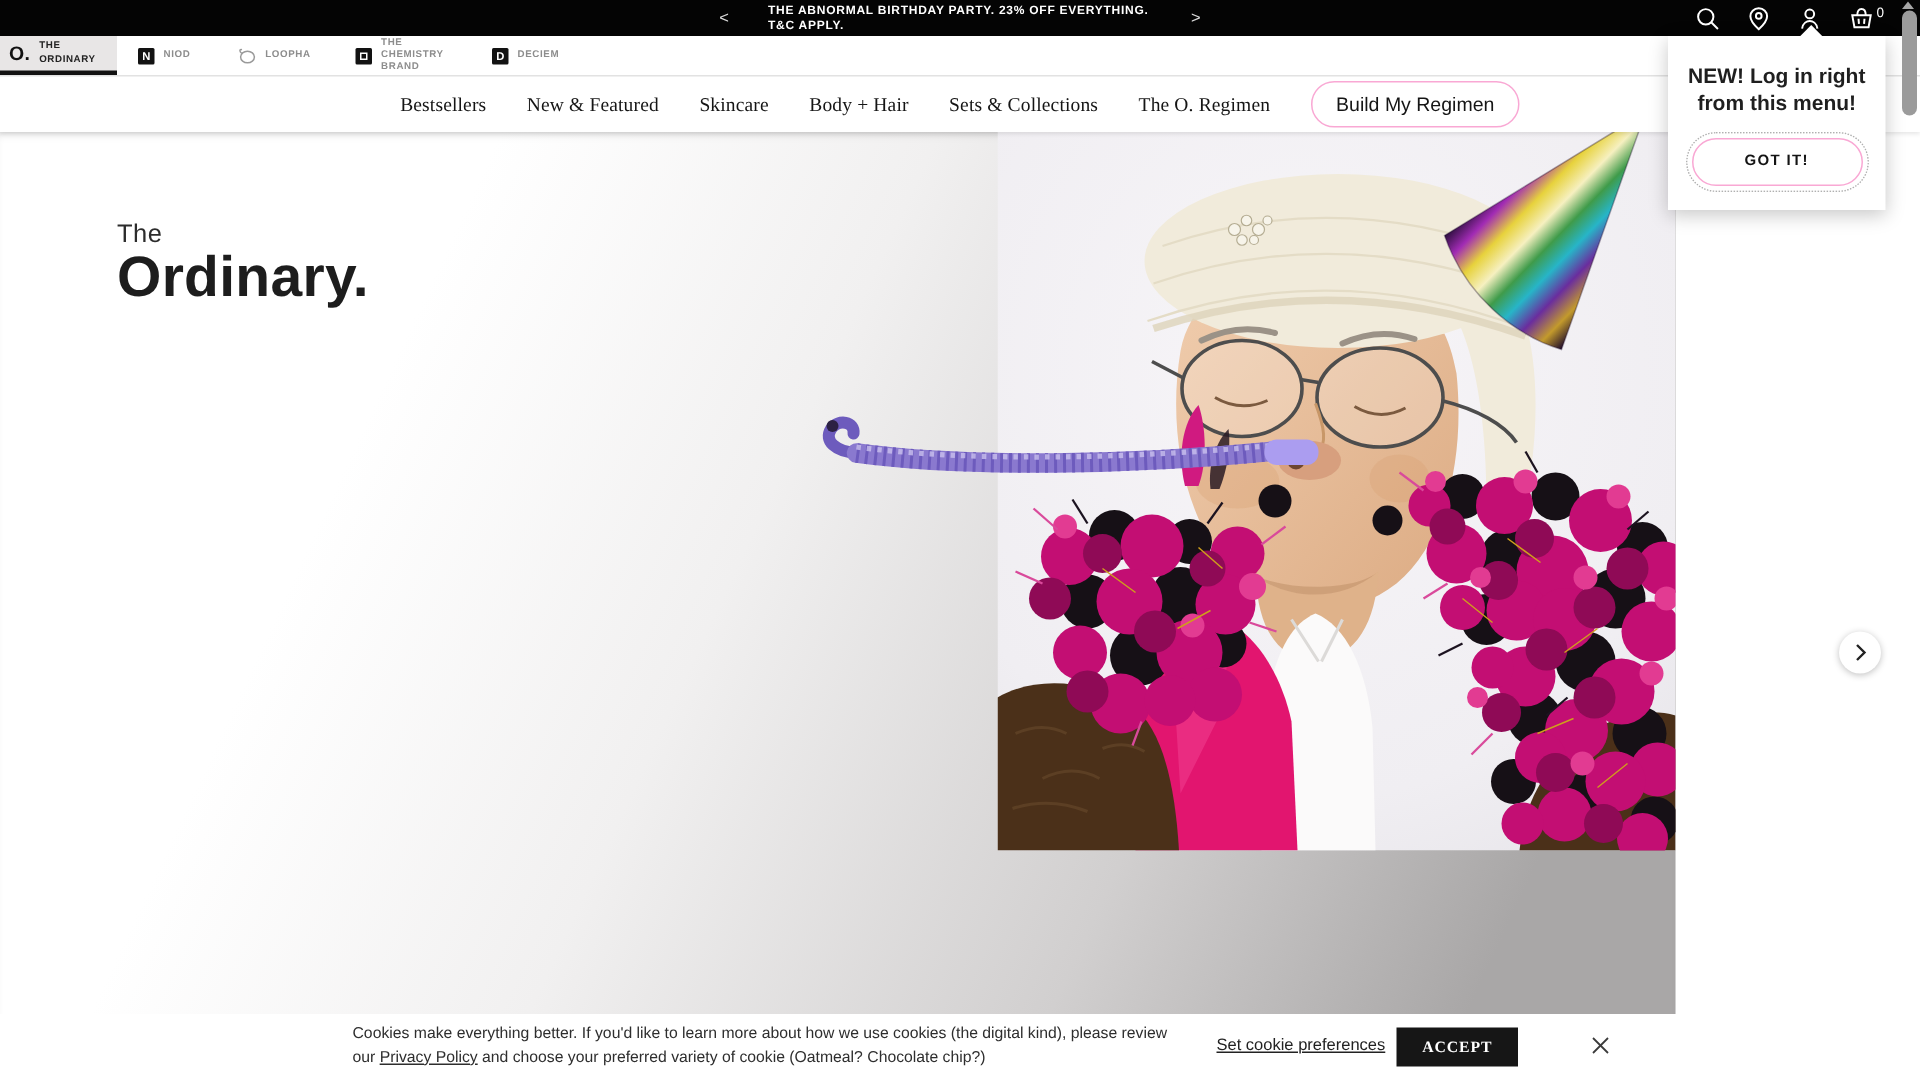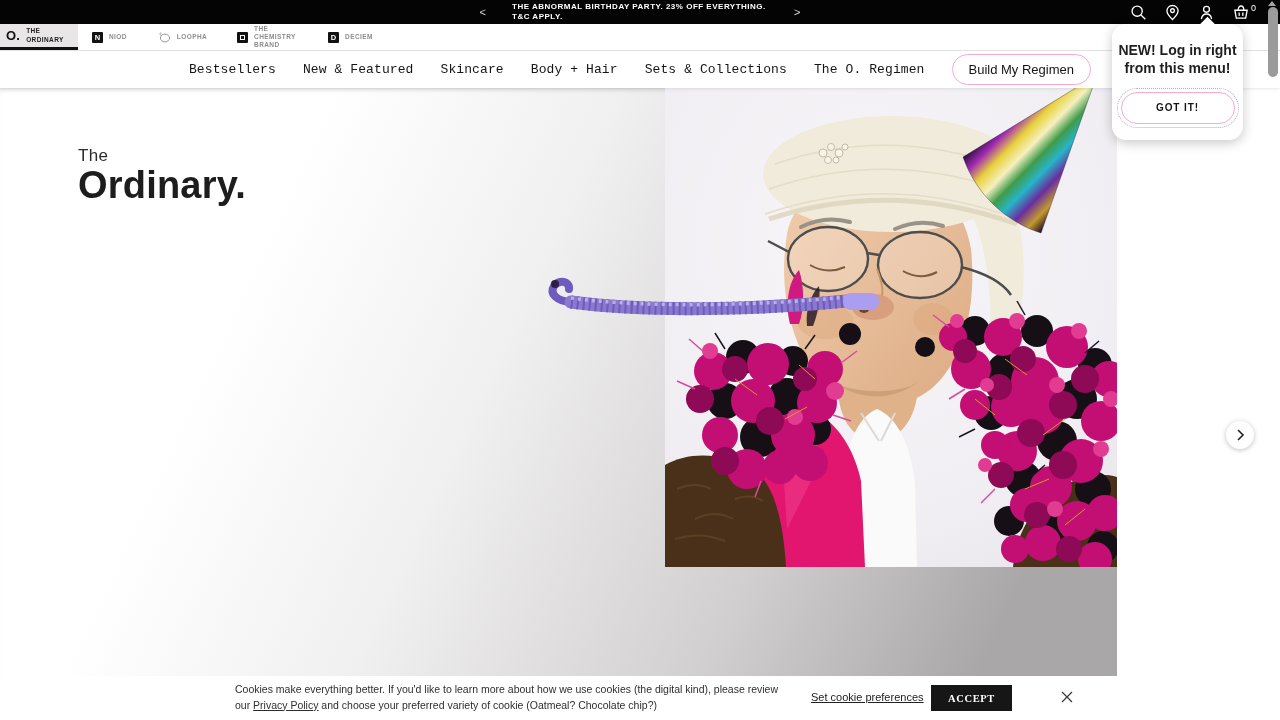--- a/index.html
+++ b/index.html
@@ -31,40 +31,40 @@
   .tab-label.two-line { width:44px; }
   .sq-logo { width:11px; height:11px; background:#121212; color:#fff; font-size:7.5px; font-weight:700;
     line-height:11px; text-align:center; border-radius:1px; flex:0 0 auto; }
   .sq-logo.tcb { display:flex; align-items:center; justify-content:center; }
   .sq-logo.tcb i { display:block; width:5px; height:5px; border:1px solid #fff; }
 
   
   .main-nav { position:absolute; top:51px; left:0; width:1280px; height:37px; background:#fff;
     display:flex; align-items:center; justify-content:center; gap:27px;
     box-shadow:0 1px 3px rgba(0,0,0,.10); z-index:10; }
-  .nav-item { background:none; border:none; font-family:Liberation Mono, monospace; font-size:13px; color:#151515; cursor:pointer; letter-spacing:.1px; }
+  .nav-item { background:none; border:none; font-family:Liberation Serif, serif; font-size:13px; color:#151515; cursor:pointer; letter-spacing:.1px; }
   .nav-cta { background:#fff; border:1px solid #f9a8d4; border-radius:17px; padding:7px 16px;
     font-family:"Liberation Sans",sans-serif; font-size:13px; color:#151515; cursor:pointer; }
 
   
   .hero { position:absolute; top:88px; left:0; width:1117px; height:588px;
     background:linear-gradient(115deg, #ffffff 24%, #f1f0f0 45%, #d1cfcf 70%, #a9a7a7 90%);
     box-shadow:inset 0 5px 7px -5px rgba(0,0,0,.18); }
   .hero-brand { position:absolute; left:78px; top:58px; color:#1d1d1d; }
   .hero-brand .line1 { font-size:17px; font-weight:400; color:#2c2c2c; letter-spacing:.3px; }
   .hero-brand .line2 { font-size:38px; font-weight:700; letter-spacing:.2px; line-height:1.05; }
   .hero-image { position:absolute; left:665px; top:69px; width:452px; height:498px; z-index:2; cursor:pointer; }
   .blower-overlay { position:absolute; left:545px; top:268px; width:352px; height:58px; z-index:5; pointer-events:none; }
   .carousel-next { position:absolute; left:1226px; top:421px; width:28px; height:28px; border-radius:50%;
     background:#fff; border:none; box-shadow:0 1px 5px rgba(0,0,0,.25); cursor:pointer; z-index:8;
     display:flex; align-items:center; justify-content:center; }
 
   
-  .login-tooltip { position:absolute; left:1112px; top:24px; width:131px; background:#fff; z-index:50;
-    box-shadow:0 3px 12px rgba(0,0,0,.22); border-radius:14px; padding:17px 1px 16px; text-align:center; }
+  .login-tooltip { position:absolute; left:1112px; top:24px; width:145px; background:#fff; z-index:50;
+    box-shadow:0 3px 12px rgba(0,0,0,.22); border-radius:0; padding:17px 1px 16px; text-align:center; }
   .login-tooltip::before { content:""; position:absolute; top:-5px; left:90px; width:11px; height:11px;
     background:#fff; transform:rotate(45deg); }
   .tooltip-text { font-size:14px; font-weight:600; color:#1f1f1f; line-height:1.32; }
   .gotit-btn { margin-top:14px; width:114px; height:32px; border-radius:16px; background:#fff;
     border:1px solid #f9a8d4; outline:1px dotted #b0b0b0; outline-offset:3px;
     font-family:"Liberation Sans",sans-serif; font-size:10px; font-weight:700; letter-spacing:.9px; color:#141414; cursor:pointer; }
 
   
   .cookie-banner { position:absolute; left:0; top:676px; width:1280px; height:44px; background:#fff; z-index:60; }
   .cookie-text { position:absolute; left:235px; top:6px; width:560px; font-size:10.5px; color:#2e2e2e; line-height:1.5; }

